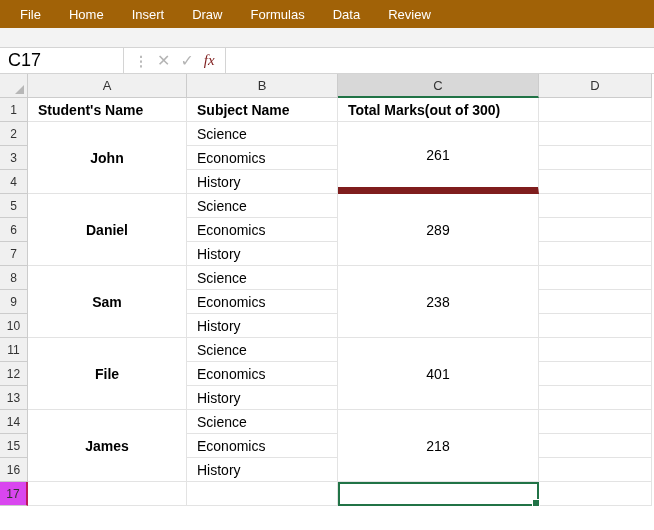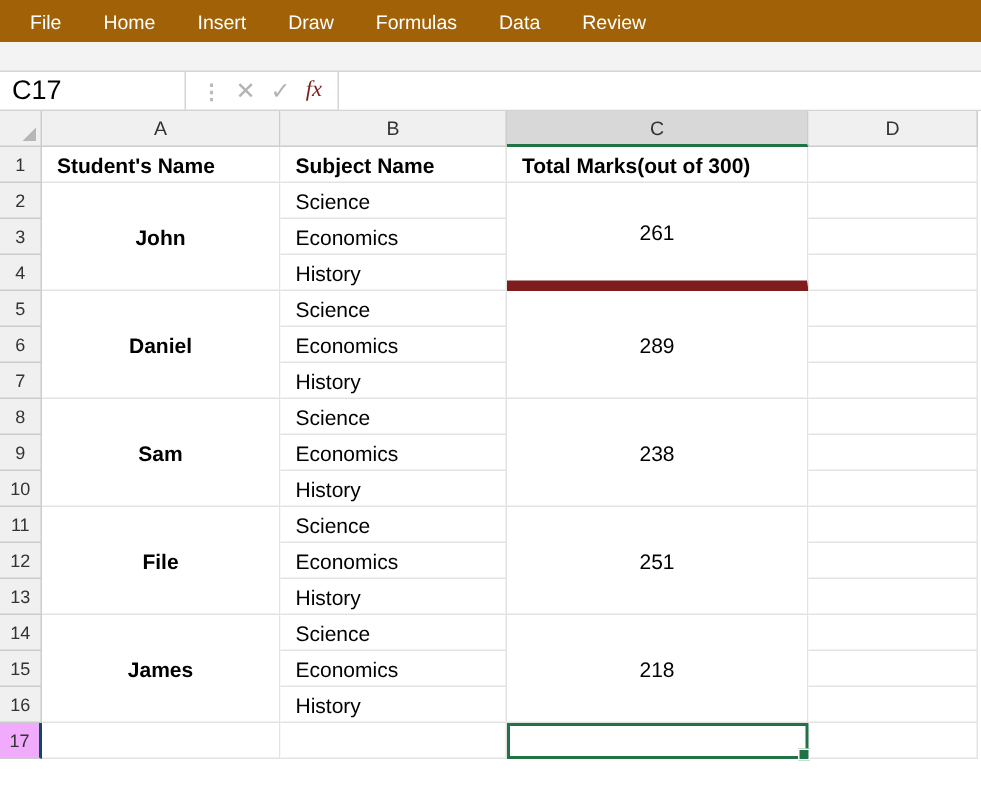--- a/index.html
+++ b/index.html
@@ -110,21 +110,21 @@
   .colh.active { background:#d8d8d8; border-bottom:2px solid #217346;}
   .rowh {
     background:#f0f0f0;
     border-right:1px solid #ccc;
     border-bottom:1px solid #ccc;
     display:flex;align-items:center;justify-content:center;
     font-size:12px;
     color:#333;
     cursor:pointer;
   }
-  .rowh.active { background:#f0abfc; border-right:2px solid #0c4a6e;}
+  .rowh.active { background:#d946ef; border-right:2px solid #be185d;}
   .cell {
     border-right:1px solid #e3e3e3;
     border-bottom:1px solid #e3e3e3;
     display:flex;
     align-items:center;
     padding: 0 10px;
     font-size: 14px;
     color:#000;
     background:#fff;
     overflow:hidden;
@@ -222,21 +222,21 @@
   <div class="rowh">9</div>
   <div class="cell">Economics</div>
   <div class="cell"></div>
   <div class="rowh">10</div>
   <div class="cell">History</div>
   <div class="cell"></div>
 
   <div class="rowh">11</div>
   <div class="cell bold center" style="grid-row: span 3;">File</div>
   <div class="cell">Science</div>
-  <div class="cell center" style="grid-row: span 3;">251</div>
+  <div class="cell center" style="grid-row: span 3;">401</div>
   <div class="cell"></div>
   <div class="rowh">12</div>
   <div class="cell">Economics</div>
   <div class="cell"></div>
   <div class="rowh">13</div>
   <div class="cell">History</div>
   <div class="cell"></div>
 
   <div class="rowh">14</div>
   <div class="cell bold center" style="grid-row: span 3;">James</div>

